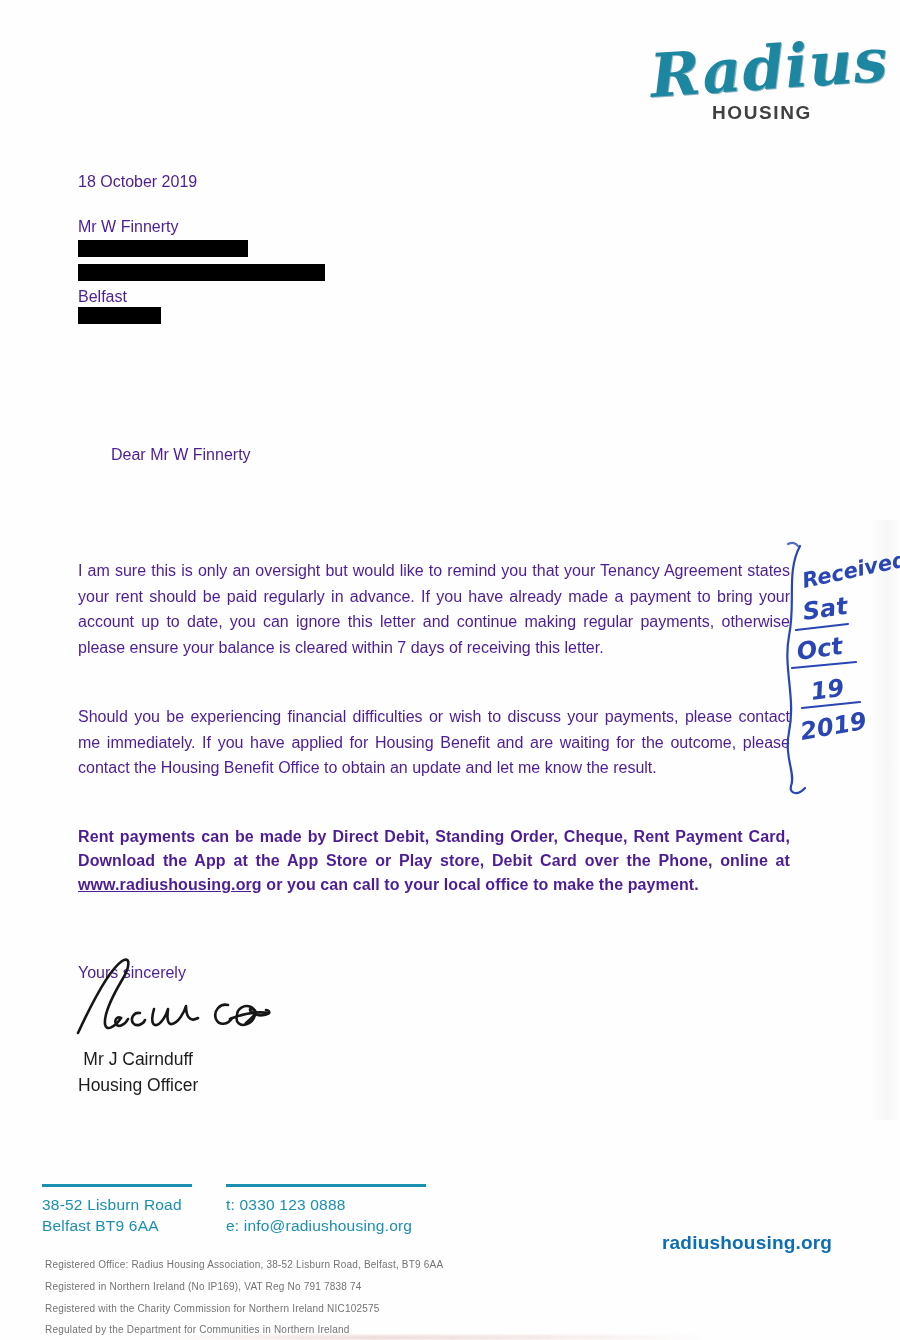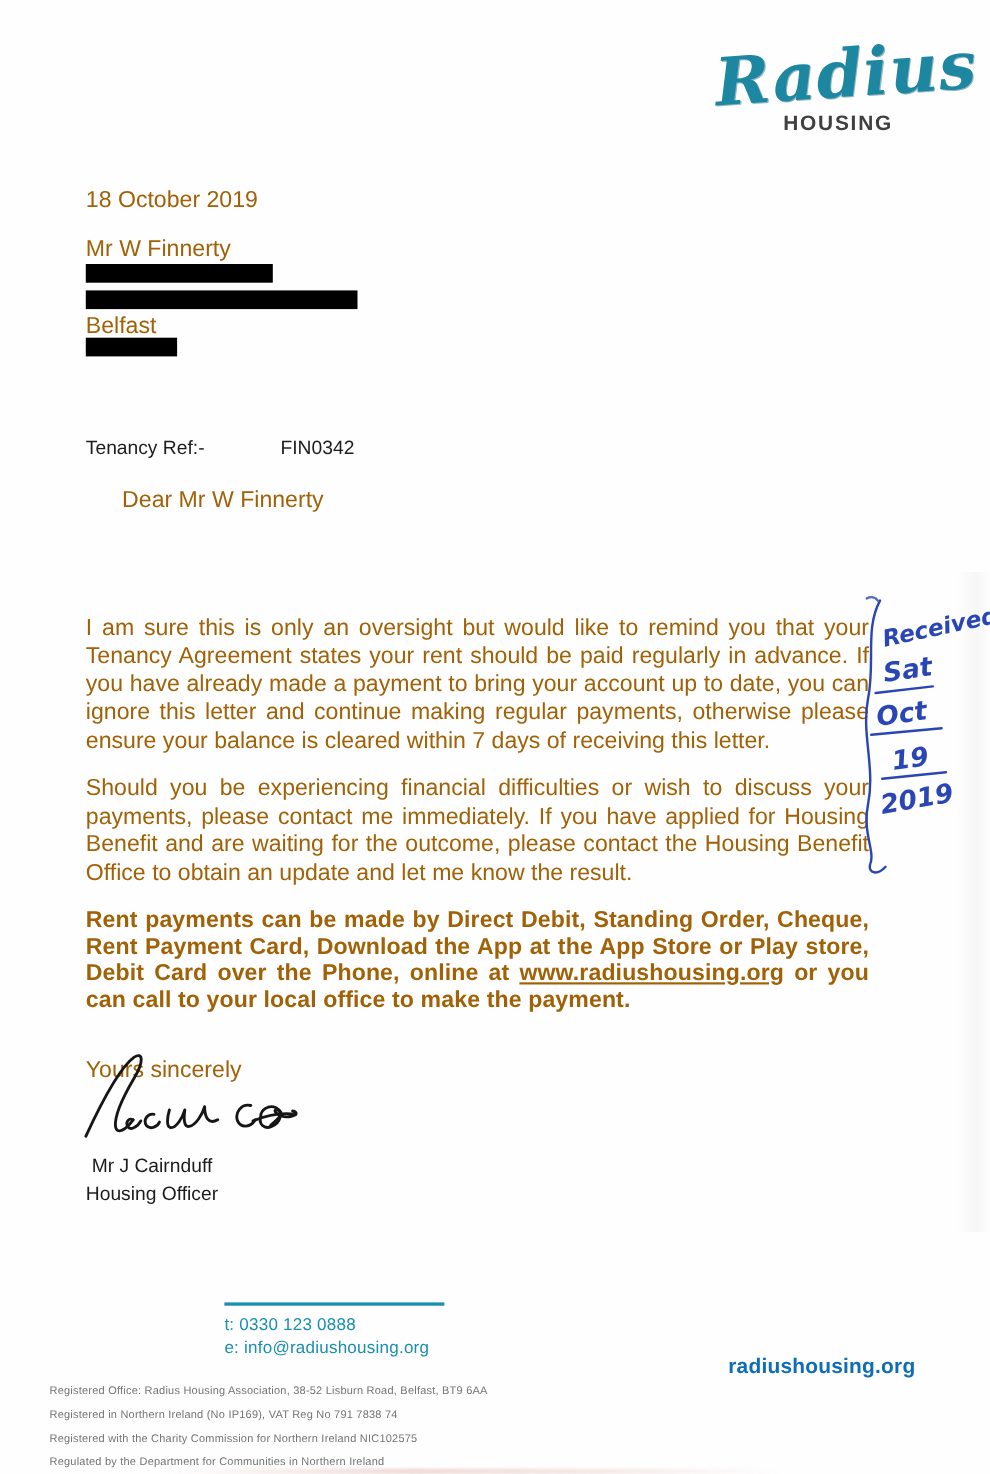--- a/index.html
+++ b/index.html
@@ -29,21 +29,21 @@
     transform:rotate(-4deg); letter-spacing:1px;
     text-shadow:1px 1px 0 rgba(17,96,120,0.45);
   }
   .logo-sub {
     position:absolute; left:712px; top:102px;
     font-size:19px; font-weight:bold; letter-spacing:1.6px; color:#404040;
   }
 
   
   .abs { position:absolute; }
-  .body-text { font-size:21px; line-height:25.7px; color:#a16207; }
+  .body-text { font-size:16px; line-height:25.7px; color:#4c1d95; }
   .block { width:712px; left:78px; text-align:justify; }
   .redact { position:absolute; left:78px; height:17px; background:#000; }
   .tenancy-row { left:78px; top:397px; font-size:17.5px; }
   .tenancy-row .label { display:inline-block; width:177px; }
   .bold-par { font-weight:bold; line-height:24px; letter-spacing:0.1px; }
   .bold-par .url { text-decoration:underline; }
 
   
   .foot-col { position:absolute; top:1184px; }
   .foot-rule { height:3px; background:#1a8fb0; margin-bottom:7px; }
@@ -70,23 +70,20 @@
   </div>
   <div class="logo-sub">HOUSING</div>
 
   <div class="abs body-text" style="left:78px; top:169px;">18 October 2019</div>
   <div class="abs body-text" style="left:78px; top:214px;">Mr W Finnerty</div>
   <div class="redact" style="top:240px; width:170px;"></div>
   <div class="redact" style="top:264px; width:247px;"></div>
   <div class="abs body-text" style="left:78px; top:284px;">Belfast</div>
   <div class="redact" style="top:307px; width:83px;"></div>
 
-  <div class="abs tenancy-row">
-    <span class="label">Tenancy Ref:-</span><span>FIN0342</span>
-  </div>
 
   <div class="abs body-text" style="left:78px; top:442px;margin-left:33px;">Dear Mr W Finnerty</div>
 
   <div class="abs body-text block" style="top:558px;">I am sure this is only an oversight but would like to remind you that your Tenancy Agreement states your rent should be paid regularly in advance. If you have already made a payment to bring your account up to date, you can ignore this letter and continue making regular payments, otherwise please ensure your balance is cleared within 7 days of receiving this letter.</div>
   <div class="abs body-text block bold-par" style="top:825px;">
     <span>Rent payments can be made by Direct Debit, Standing Order, Cheque, Rent Payment Card, Download the App at the App Store or Play store, Debit Card over the Phone, online at </span><span class="url">www.radiushousing.org</span><span> or you can call to your local office to make the payment.</span>
   </div>
 
   <div class="abs body-text block" style="top:704px;">Should you be experiencing financial difficulties or wish to discuss your payments, please contact me immediately.  If you have applied for Housing Benefit and are waiting for the outcome, please contact the Housing Benefit Office to obtain an update and let me know the result.</div>
 
@@ -120,21 +117,26 @@
     </g>
     <g fill="#2946b4" font-family="DejaVu Sans, sans-serif" font-style="italic" font-weight="bold">
       <text x="24" y="50" font-size="21" transform="rotate(-12 24 50)">Received</text>
       <text x="24" y="82" font-size="24" transform="rotate(-8 24 82)">Sat</text>
       <text x="18" y="122" font-size="24" transform="rotate(-8 18 122)">Oct</text>
       <text x="32" y="162" font-size="24" transform="rotate(-8 32 162)">19</text>
       <text x="22" y="202" font-size="24" transform="rotate(-10 22 202)">2019</text>
     </g>
   </svg>
 
-  <div class="foot-col" style="left:204px; width:200px;">
+  <div class="foot-col" style="left:42px; width:150px;">
+    <div class="foot-rule"></div>
+    <div class="foot-line">38-52 Lisburn Road</div>
+    <div class="foot-line">Belfast BT9 6AA</div>
+  </div>
+  <div class="foot-col" style="left:226px; width:200px;">
     <div class="foot-rule"></div>
     <div class="foot-line">t: 0330 123 0888</div>
     <div class="foot-line">e: info@radiushousing.org</div>
   </div>
   <div class="website">radiushousing.org</div>
 
   <div class="legal">
     <div>Registered Office: Radius Housing Association, 38-52 Lisburn Road, Belfast, BT9 6AA</div>
     <div>Registered in Northern Ireland (No IP169), VAT Reg No 791 7838 74</div>
     <div>Registered with the Charity Commission for Northern Ireland NIC102575</div>

